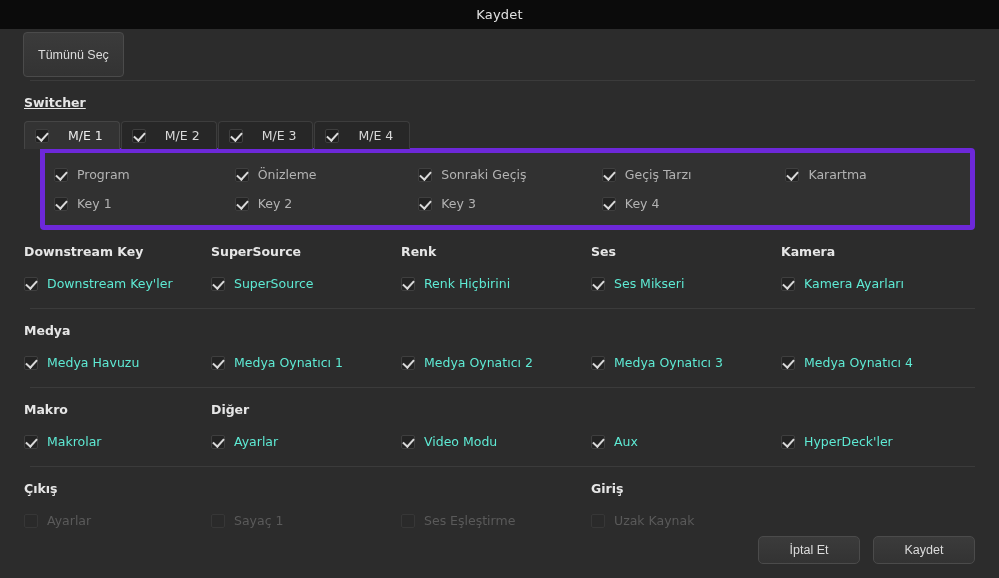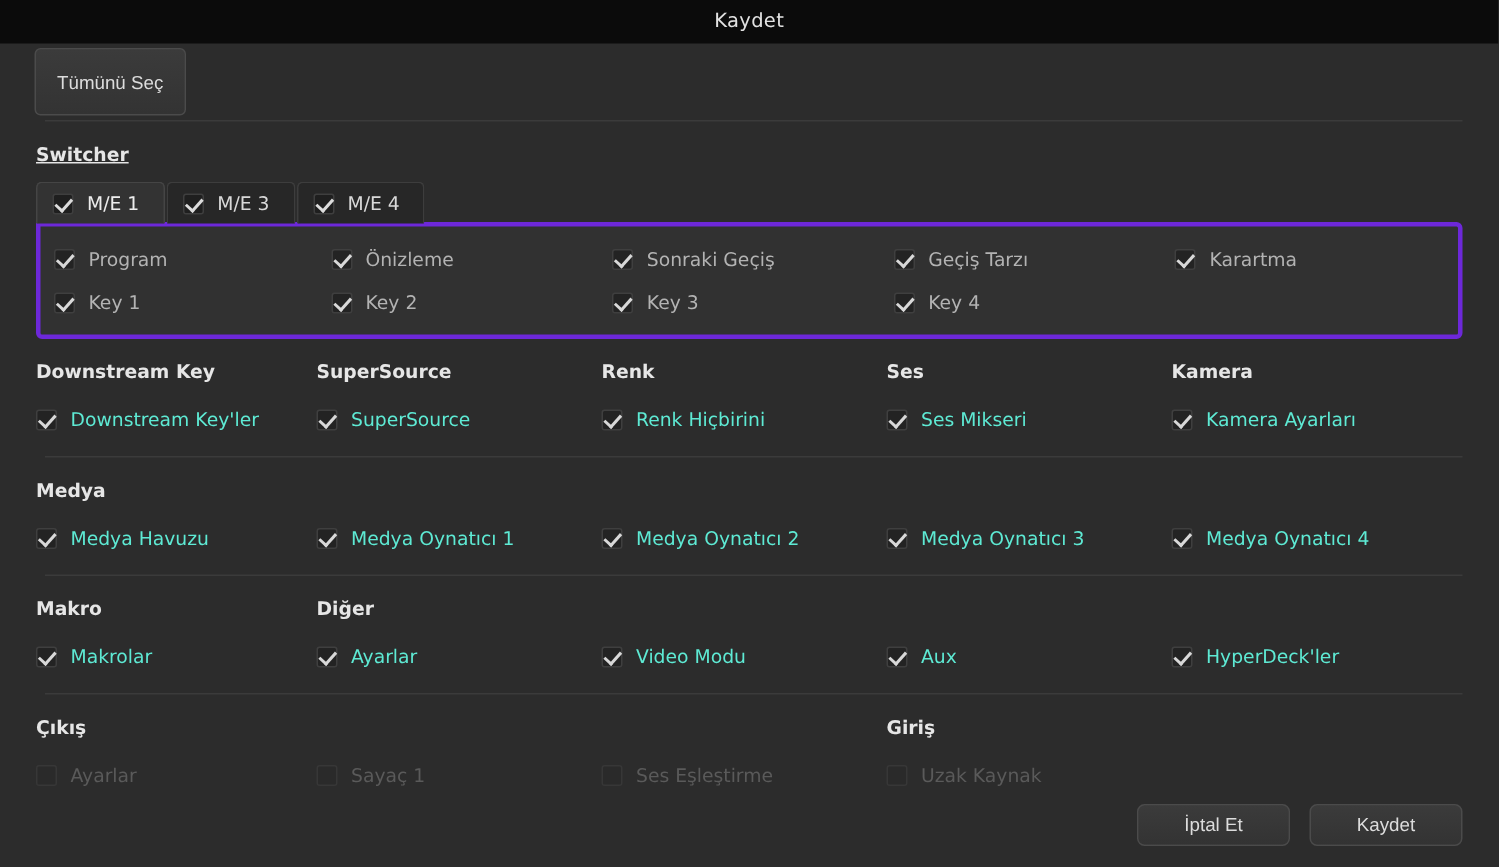--- a/index.html
+++ b/index.html
@@ -116,21 +116,21 @@
   
   .tabs { display: flex; position: relative; z-index: 2; }
   .tab {
     height: 28px;
     background: #272727;
     border: 1px solid #3d3d3d;
     border-bottom: none;
     border-radius: 4px 4px 0 0;
     margin-right: 1px;
     padding: 0 16px 0 10px;
-    display: flex; align-items: center; gap: 9px;
+    display: flex; align-items: center; gap: 19px;
     cursor: pointer;
     user-select: none;
   }
   .tab.active { background: #333333; border-color: #454545; }
   .tab .box {
     width: 14px; height: 14px;
     background: #1f1f1f;
     border: 1px solid #3f3f3f;
     border-radius: 2px;
     position: relative;
@@ -143,25 +143,25 @@
     width: 5px; height: 9px;
     border: solid #dcdcdc;
     border-width: 0 2px 2px 0;
     transform: rotate(42deg);
   }
   .tab .tlbl { color: #d9d9d9; font-size: 12.5px; white-space: nowrap; }
   .tab.active .tlbl { color: #ededed; }
 
   .panel {
     background: #313131;
-    border: 3px solid #6d28d9;
+    border: 5px solid #6d28d9;
     border-radius: 0 4px 4px 4px;
     margin-top: -1px;
     padding: 7px 1px 7px 9px;
-    position: relative; z-index: 1;
+    position: relative; z-index: 1; margin-left: 16px;
   }
   .panel .cb .lbl { color: #b3b3b3; }
 
   
   .footer {
     position: absolute;
     right: 24px; bottom: 14px;
     display: flex; gap: 13px;
   }
   .footer .btn {
@@ -188,20 +188,24 @@
 
   <div class="content">
 
     <div class="section">
       <div class="section-title">Switcher</div>
 
       <div class="tabs" id="me-tabs">
           <div class="tab active checked">
             <span class="box"></span>
             <span class="tlbl">M/E 1</span>
+          </div>
+          <div class="tab checked">
+            <span class="box"></span>
+            <span class="tlbl">M/E 2</span>
           </div>
           <div class="tab checked">
             <span class="box"></span>
             <span class="tlbl">M/E 3</span>
           </div>
           <div class="tab checked">
             <span class="box"></span>
             <span class="tlbl">M/E 4</span>
           </div>
         </div>

